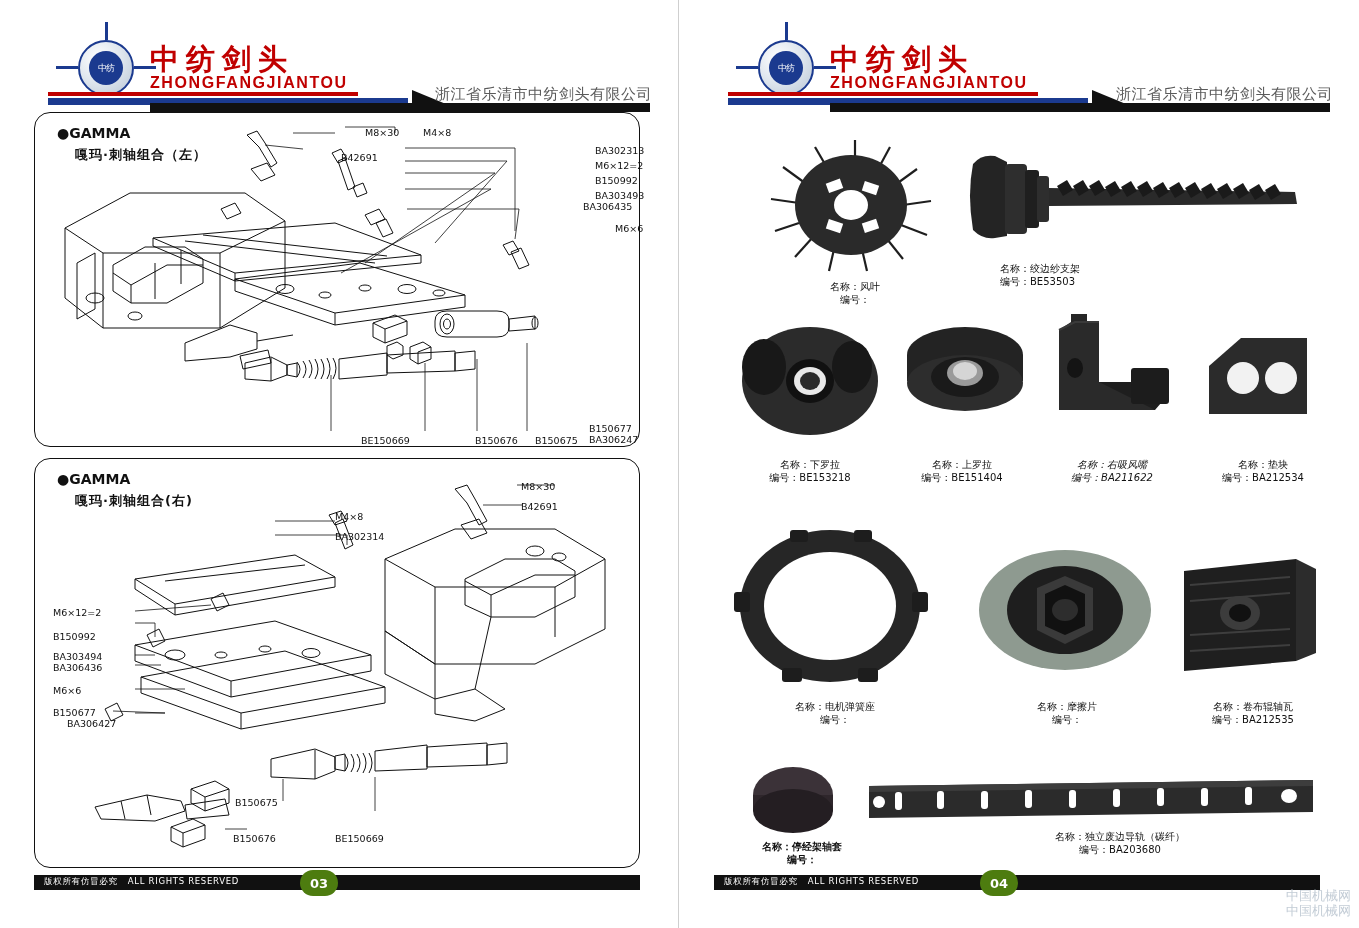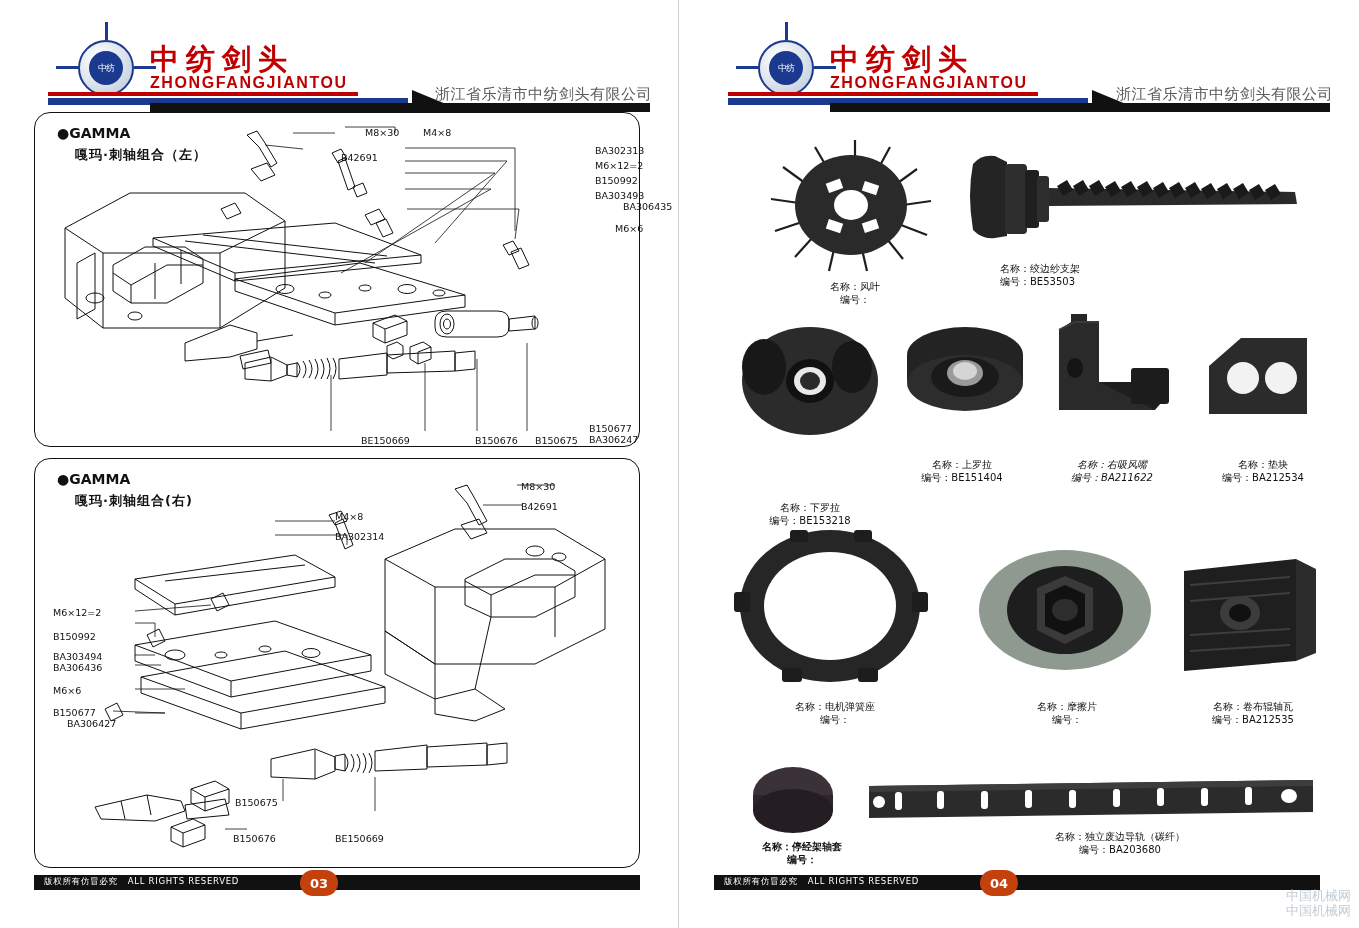--- a/index.html
+++ b/index.html
@@ -86,21 +86,21 @@
   
   .footer-bar{
     position:absolute;left:34px;bottom:38px;width:606px;height:15px;background:#111;
   }
   .footer-txt{
     position:absolute;left:44px;bottom:40px;
     font-family:"DejaVu Sans", sans-serif;font-size:8.5px;color:#fff;letter-spacing:.7px;
   }
   .pagenum{
     position:absolute;bottom:32px;left:300px;width:38px;height:26px;border-radius:13px;
-    background:#c2410c;color:#fff;font-size:13px;font-weight:bold;
+    background:#4d7c0f;color:#fff;font-size:13px;font-weight:bold;
     display:flex;align-items:center;justify-content:center;
     font-family:"DejaVu Sans", sans-serif;
   }
   .watermark{
     position:absolute;right:8px;bottom:10px;text-align:right;
     font-family:"DejaVu Sans", sans-serif;font-size:13px;color:#b9c4cf;line-height:15px;
     opacity:.85;
   }
 </style>
 </head>
@@ -221,21 +221,21 @@
       </g>
     </svg>
 
     <div class="callout" style="left:330px;top:14px;">M8×30</div>
     <div class="callout" style="left:388px;top:14px;">M4×8</div>
     <div class="callout" style="left:306px;top:39px;">B42691</div>
     <div class="callout" style="left:560px;top:32px;">BA302313</div>
     <div class="callout" style="left:560px;top:47px;">M6×12=2</div>
     <div class="callout" style="left:560px;top:62px;">B150992</div>
     <div class="callout" style="left:560px;top:77px;">BA303493</div>
-    <div class="callout" style="left:588px;top:88px;">BA306435</div>
+    <div class="callout" style="left:548px;top:88px;">BA306435</div>
     <div class="callout" style="left:580px;top:110px;">M6×6</div>
 
     <div class="callout" style="left:326px;top:322px;">BE150669</div>
     <div class="callout" style="left:440px;top:322px;">B150676</div>
     <div class="callout" style="left:500px;top:322px;">B150675</div>
     <div class="callout" style="left:554px;top:310px;">B150677</div>
     <div class="callout" style="left:554px;top:321px;">BA306247</div>
   </div>
 
   <div class="panel panel-bottom">
@@ -430,21 +430,21 @@
   </div>
 
   <svg width="160" height="130" style="position:absolute;left:50px;top:315px;">
     <ellipse cx="80" cy="66" rx="68" ry="54" fill="#2b2b2b"></ellipse>
     <ellipse cx="34" cy="52" rx="22" ry="28" fill="#181818"></ellipse>
     <ellipse cx="122" cy="52" rx="20" ry="26" fill="#181818"></ellipse>
     <ellipse cx="80" cy="66" rx="24" ry="22" fill="#111"></ellipse>
     <ellipse cx="80" cy="66" rx="16" ry="14" fill="#e9e9e9"></ellipse>
     <ellipse cx="80" cy="66" rx="10" ry="9" fill="#2b2b2b"></ellipse>
   </svg>
-  <div class="part" style="left:30px;top:458px;width:200px;margin-top:43px;">
+  <div class="part" style="left:30px;top:458px;width:200px;">
     <div class="part-cap"><span>名称：</span><span>下罗拉</span></div>
     <div class="part-cap"><span>编号：</span><span>BE153218</span></div>
   </div>
 
   <svg width="160" height="130" style="position:absolute;left:205px;top:315px;">
     <ellipse cx="80" cy="40" rx="58" ry="28" fill="#232323"></ellipse>
     <rect x="22" y="40" width="116" height="26" fill="#232323"></rect>
     <ellipse cx="80" cy="68" rx="58" ry="28" fill="#2d2d2d"></ellipse>
     <ellipse cx="80" cy="62" rx="34" ry="20" fill="#1a1a1a"></ellipse>
     <ellipse cx="80" cy="58" rx="18" ry="13" fill="#9a9a9a"></ellipse>

